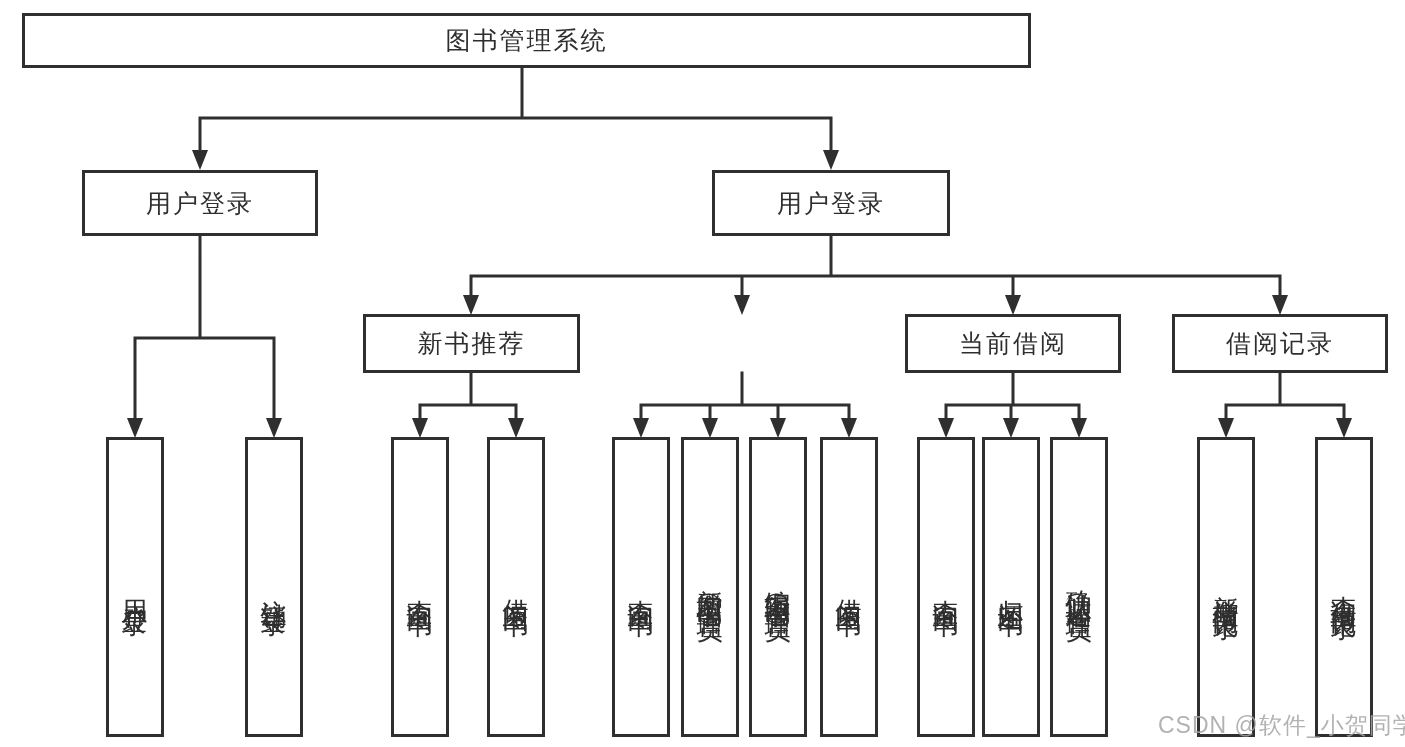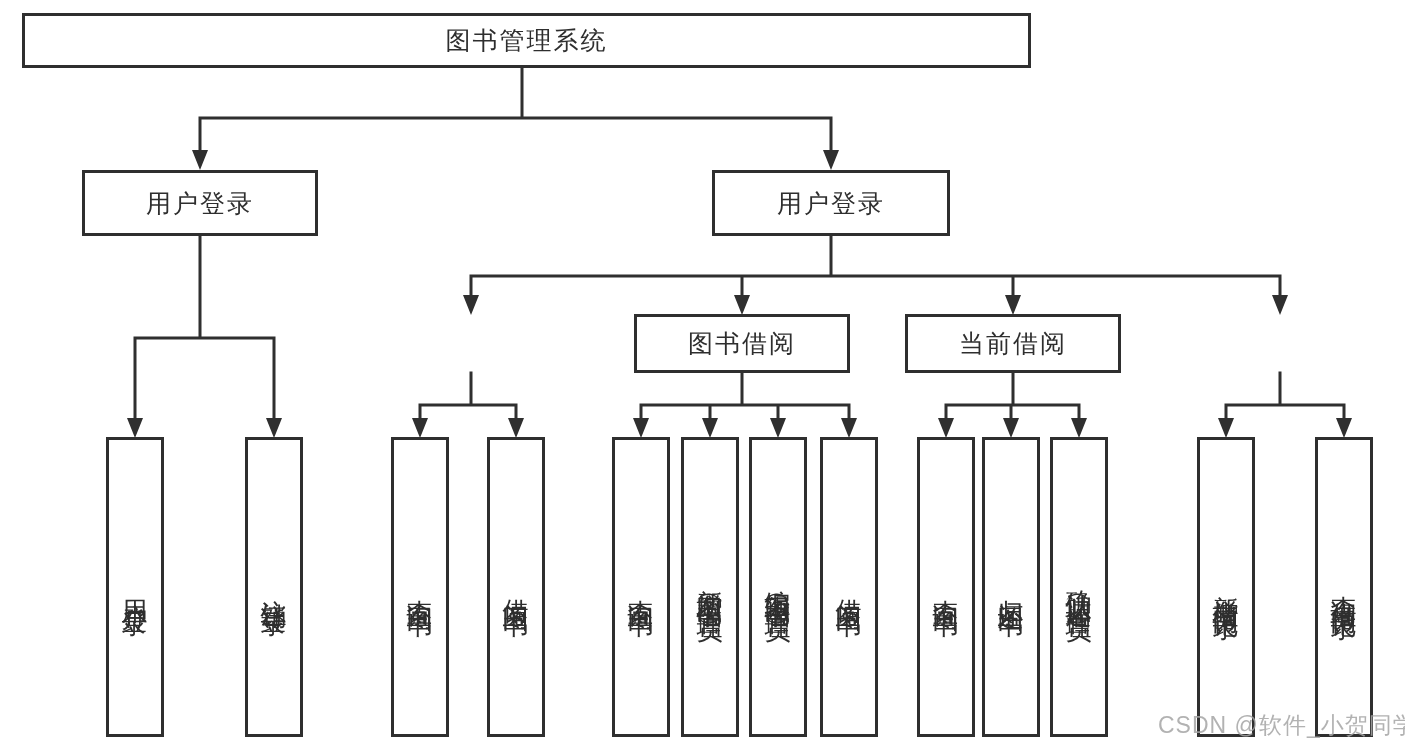--- a/index.html
+++ b/index.html
@@ -83,25 +83,28 @@
     <span>图书管理系统</span>
   </div>
 
   <div id="n-l2a" class="node h-node">
     <span>用户登录</span>
   </div>
   <div id="n-l2b" class="node h-node">
     <span>用户登录</span>
   </div>
 
-  <div id="n-l3b" class="node h-node">
-    <span>图书借阅</span>
+  <div id="n-l3a" class="node h-node">
+    <span>新书推荐</span>
   </div>
   <div id="n-l3c" class="node h-node">
     <span>当前借阅</span>
+  </div>
+  <div id="n-l3d" class="node h-node">
+    <span>借阅记录</span>
   </div>
 
   <div id="n-lf0" class="node v-node leaf">
     <span>用户登录</span>
   </div>
   <div id="n-lf1" class="node v-node leaf">
     <span>注销登录</span>
   </div>
   <div id="n-lf2" class="node v-node leaf">
     <span>查询图书</span>

